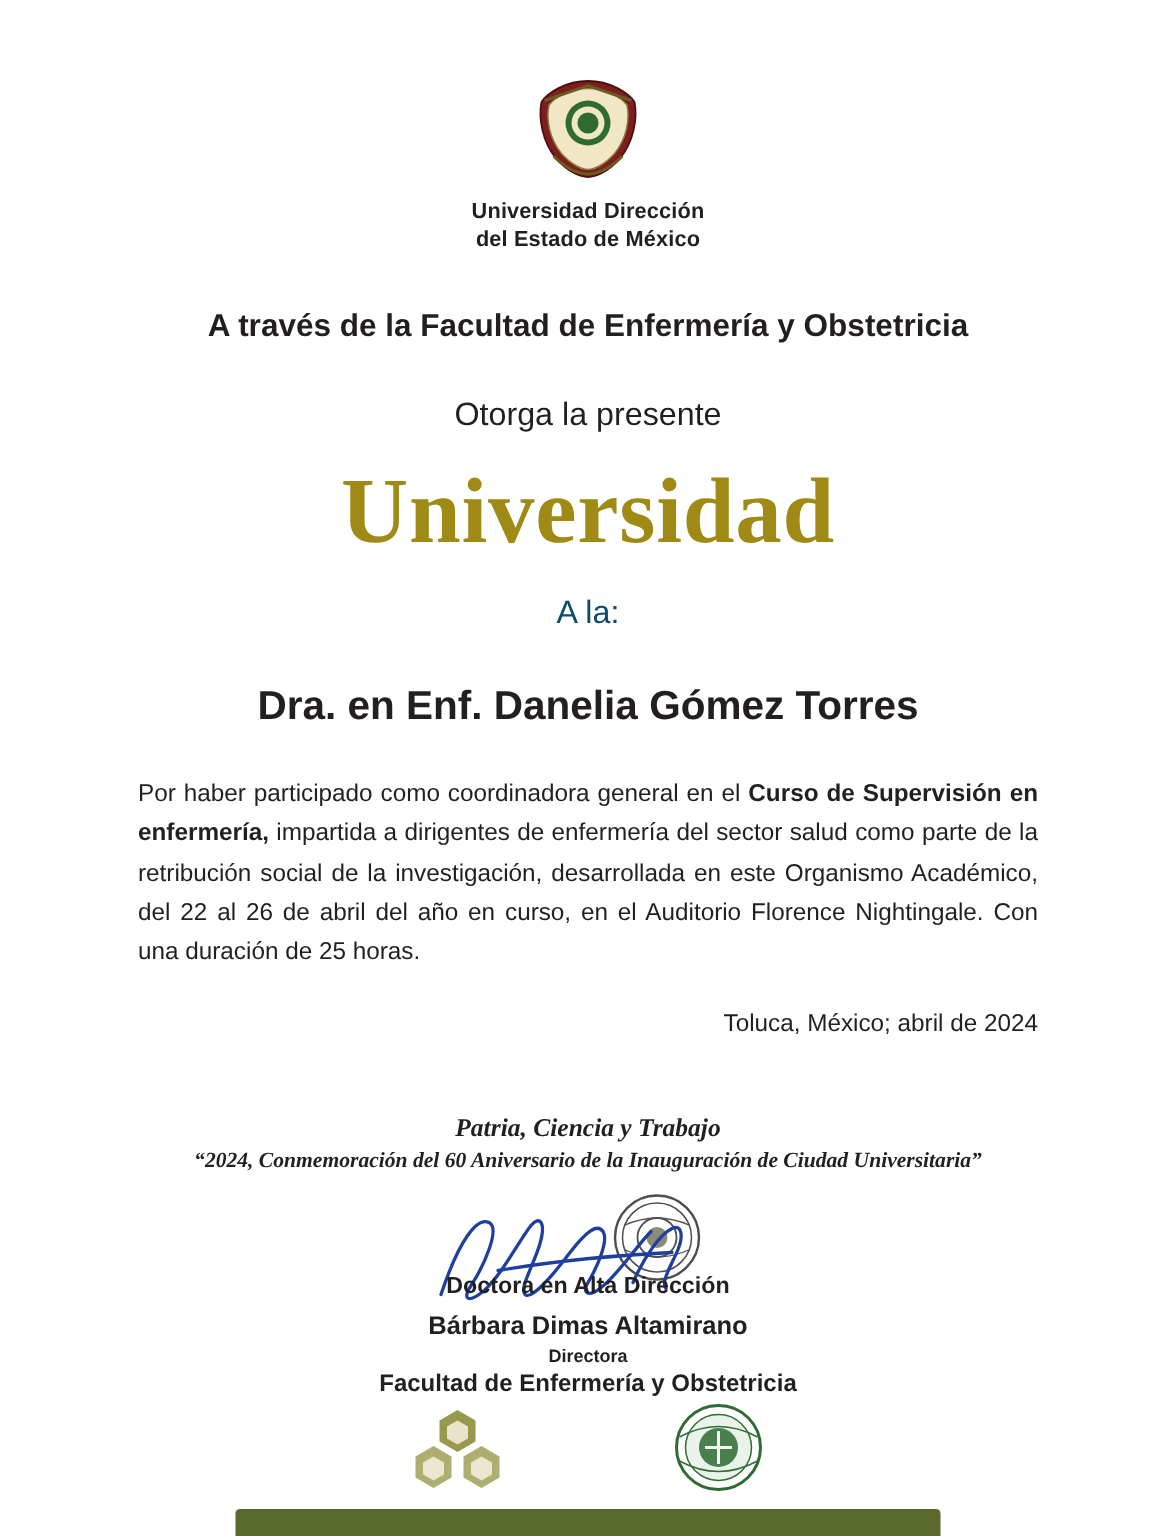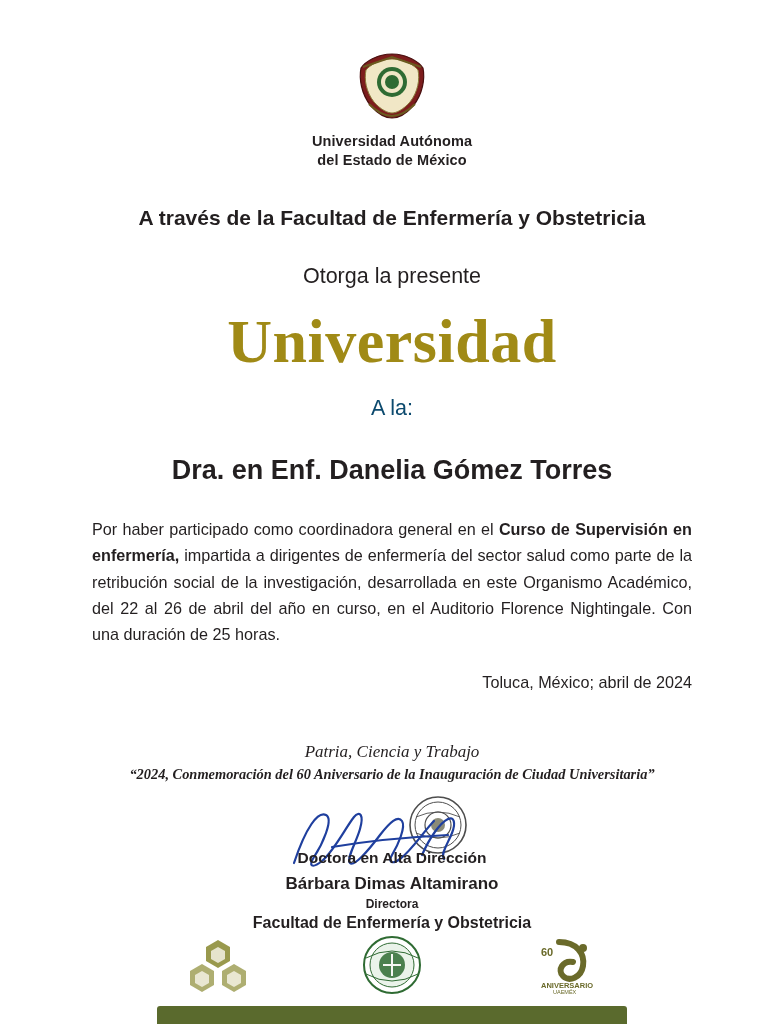--- a/index.html
+++ b/index.html
@@ -104,21 +104,21 @@
     font-size: 16.2px;
     color: #231f20;
   }
 
   
   .motto {
     margin-top: 50px;
     text-align: center;
     font-family: "Liberation Serif", serif;
     font-style: italic;
-    font-weight: normal;
+    font-weight: bold;
     font-size: 17px;
     color: #231f20;
   }
   .anniversary {
     margin-top: 4px;
     text-align: center;
     font-family: "Liberation Serif", serif;
     font-style: italic;
     font-weight: bold;
     font-size: 14.4px;
@@ -223,21 +223,21 @@
           <path d="M39 7 C27 7 17 13 13 18 C11 27 13 40 21 50 C28 58 35 61 39 61 C43 61 50 58 57 50 C65 40 67 27 65 18 C61 13 51 7 39 7 Z" fill="#f1e7c6" stroke="#8a7a3a" stroke-width="1"></path>
           <circle cx="39" cy="30" r="15" fill="#2f6b33"></circle>
           <circle cx="39" cy="30" r="11" fill="#f1e7c6"></circle>
           <circle cx="39" cy="30" r="7" fill="#2f6b33"></circle>
           <path d="M10 15 L39 5 L68 15" fill="none" stroke="#6b5a1f" stroke-width="2"></path>
           <path d="M16 52 C24 60 32 64 39 64 C46 64 54 60 62 52" fill="none" stroke="#6b5a1f" stroke-width="2"></path>
         </g>
       </svg>
     </div>
     <div class="univ-name">
-      <div>Universidad Autónoma</div>
+      <div>Universidad Dirección</div>
       <div>del Estado de México</div>
     </div>
   </div>
 
   <div class="faculty-line">A través de la Facultad de Enfermería y Obstetricia</div>
   <div class="grants-line">Otorga la presente</div>
   <div class="doc-title">Universidad</div>
   <div class="to-line">A la:</div>
   <div class="recipient">Dra. en Enf. Danelia Gómez Torres</div>
 
@@ -300,28 +300,19 @@
       <svg viewBox="0 0 66 62" width="66" height="62" aria-hidden="true">
         <circle cx="33" cy="31" r="28" fill="none" stroke="#2f6b33" stroke-width="2"></circle>
         <circle cx="33" cy="31" r="22" fill="#eaf3ea" stroke="#2f6b33" stroke-width="1"></circle>
         <circle cx="33" cy="31" r="13" fill="#2f6b33" opacity=".85"></circle>
         <path d="M33 20 L33 42 M24 31 L42 31" stroke="#f5f7f2" stroke-width="2"></path>
         <path d="M7 24 Q33 10 59 24" fill="none" stroke="#2f6b33" stroke-width="1"></path>
         <path d="M7 40 Q33 54 59 40" fill="none" stroke="#2f6b33" stroke-width="1"></path>
       </svg>
     </div>
 
-    <div class="logo-box">
-      <svg viewBox="0 0 66 62" width="66" height="62" aria-hidden="true">
-        <text x="8" y="22" font-family="Liberation Sans, sans-serif" font-size="11" font-weight="bold" fill="#6a6a2a">60</text>
-        <path d="M26 8 C44 8 52 20 50 32 C48 44 36 48 30 42 C24 36 30 26 40 28" fill="none" stroke="#6a6a2a" stroke-width="6" stroke-linecap="round"></path>
-        <circle cx="50" cy="14" r="4" fill="#6a6a2a"></circle>
-        <text x="8" y="54" font-family="Liberation Sans, sans-serif" font-size="7.5" font-weight="bold" fill="#6a6a2a">ANIVERSARIO</text>
-        <text x="20" y="60" font-family="Liberation Sans, sans-serif" font-size="5.5" fill="#6a6a2a">UAEMÉX</text>
-      </svg>
-    </div>
   </div>
 
   <div class="footer-bar">
     <div class="footer-bar-inner"></div>
   </div>
 
 </div>
 
 </body></html>

